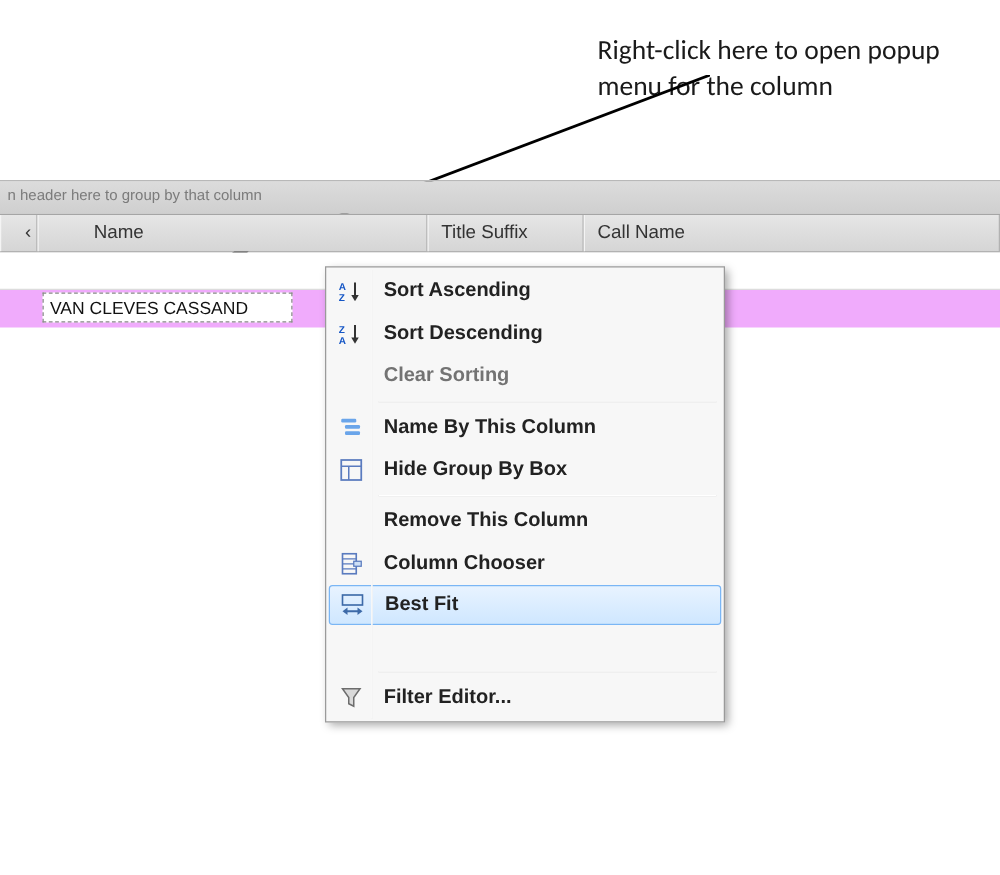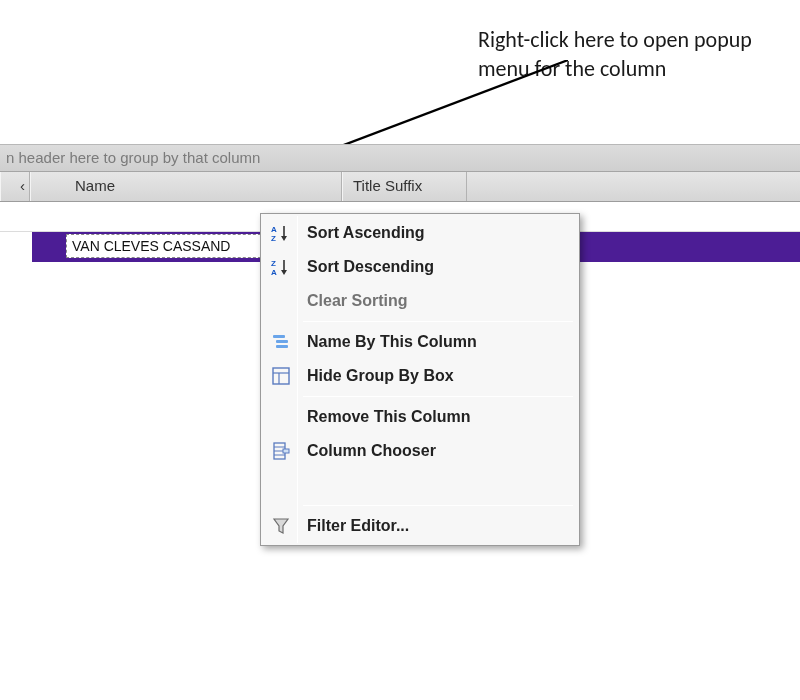--- a/index.html
+++ b/index.html
@@ -37,21 +37,21 @@
     top: 144px;
     left: 0;
     width: 800px;
   }
   .group-panel {
     height: 28px;
     background: linear-gradient(#dcdcdc, #cfcfcf);
     border-top: 1px solid #b8b8b8;
     border-bottom: 1px solid #a5a5a5;
     color: #7b7b7b;
-    font-size: 15px;
+    font-size: 12px;
     padding: 4px 6px 0 6px;
     overflow: hidden;
     white-space: nowrap;
   }
   .col-headers {
     display: flex;
     height: 30px;
     background: linear-gradient(#e6e6e6, #d5d5d5);
     border-bottom: 1px solid #9c9c9c;
     font-size: 15px;
@@ -69,23 +69,22 @@
   .col.title  { width: 125px; }
   .col.call   { width: 125px; flex:1; }
   .grid-body { background:#fff; }
   .grid-row {
     display:flex;
     height:30px;
     font-size:15px;
   }
   .grid-row.blank { border-bottom:1px solid #dcdcdc; }
   .grid-row.sel {
-    background:#4c1d95;
+    background:#f0abfc;
     color:#fff;
-    margin-left:32px;
   }
   .grid-row .cell { padding:5px 8px 0 8px; border-right:1px solid transparent; white-space:nowrap; overflow:hidden;}
   .cell.stub { width:30px; }
   .cell.name-cell {
     width:200px;
     background:#fff;
     color:#111;
     margin:2px 0 2px 4px;
     height:24px;
     padding:3px 5px 0 5px;
@@ -156,20 +155,21 @@
   <line x1="400" y1="0" x2="20" y2="144" stroke="#000" stroke-width="2.2"></line>
   <polygon points="10,148 34,130 28,148" fill="#000"></polygon>
 </svg>
 
 <div class="grid-area">
   <div class="group-panel">n header here to group by that column</div>
   <div class="col-headers">
     <div class="col stub">‹</div>
     <div class="col name">Name</div>
     <div class="col title">Title Suffix</div>
+    <div class="col call">Call Name</div>
   </div>
   <div class="grid-body">
     <div class="grid-row blank">
       <div class="cell stub"></div>
         <div class="cell rest"></div>
     </div>
     <div class="grid-row sel">
       <div class="cell stub"></div>
       <div class="cell name-cell">VAN CLEVES CASSAND</div>
       <div class="cell rest"></div>
@@ -246,20 +246,31 @@
           <rect x="3" y="2" width="11" height="16" fill="none" stroke="#5a7bbf" stroke-width="1.3"></rect>
           <line x1="3" y1="6" x2="14" y2="6" stroke="#5a7bbf"></line>
           <line x1="3" y1="10" x2="14" y2="10" stroke="#5a7bbf"></line>
           <line x1="3" y1="14" x2="14" y2="14" stroke="#5a7bbf"></line>
           <rect x="12" y="8" width="6" height="4" fill="#cfe0f5" stroke="#5a7bbf" stroke-width="1"></rect>
         </svg>
     </span>
     <span class="ctx-label">Column Chooser</span>
   </div>
 
+  <div class="ctx-item sel">
+    <span class="ctx-icon">
+      <svg class="ic" viewBox="0 0 20 20">
+          <rect x="2" y="2" width="16" height="8" fill="none" stroke="#3d6aa8" stroke-width="1.3"></rect>
+          <line x1="4" y1="15" x2="16" y2="15" stroke="#3d6aa8" stroke-width="1.5"></line>
+          <polygon points="2,15 6,12 6,18" fill="#3d6aa8"></polygon>
+          <polygon points="18,15 14,12 14,18" fill="#3d6aa8"></polygon>
+        </svg>
+    </span>
+    <span class="ctx-label">Best Fit</span>
+  </div>
 
   <div class="ctx-item">
     <span class="ctx-icon"></span>
   </div>
 
   <div class="ctx-sep"></div>
 
   <div class="ctx-item">
     <span class="ctx-icon">
       <svg class="ic" viewBox="0 0 20 20">

